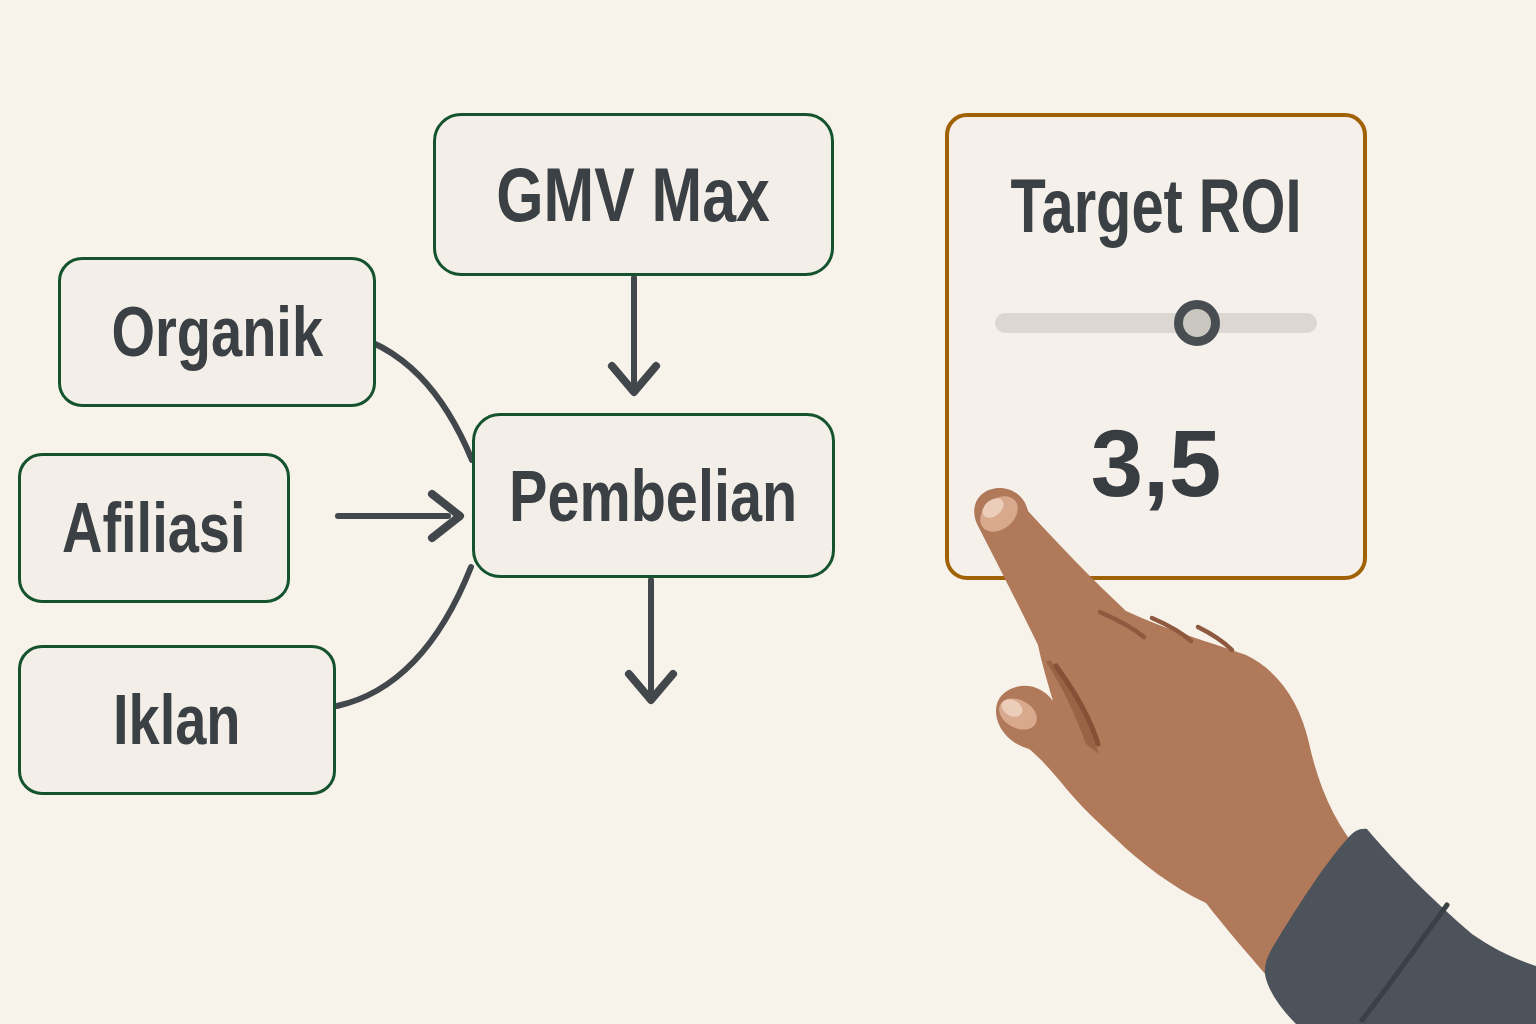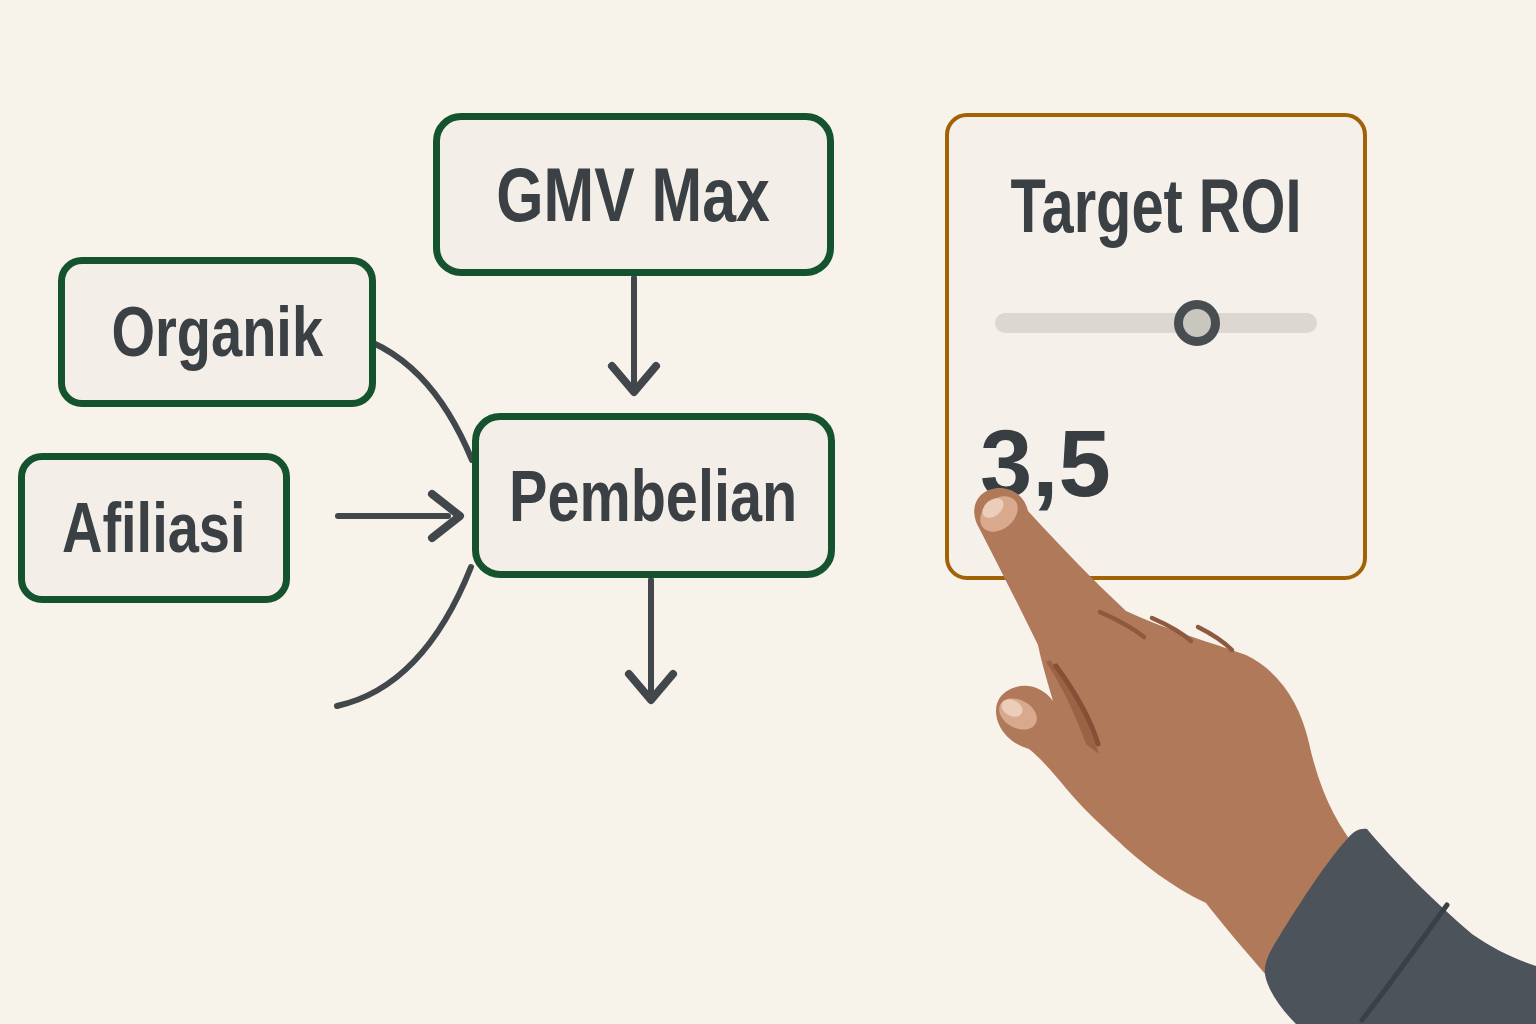--- a/index.html
+++ b/index.html
@@ -9,21 +9,21 @@
     background:#f7f2ea;
     overflow:hidden;
     font-family:"Liberation Sans","DejaVu Sans",sans-serif;
   }
   svg{position:absolute;left:0;top:0;width:1536px;height:1024px;}
 
   
   .node{
     position:absolute;
     background:#f3efe8;
-    border:7px solid #14532d;
+    border:3px solid #14532d;
     border-radius:28px;
     display:flex;align-items:center;justify-content:center;
     box-sizing:border-box;
     color:#3b4045;
     font-weight:bold;
   }
   .node .label{
     display:inline-block;
     transform:scaleX(0.8);
     white-space:nowrap;
@@ -59,21 +59,22 @@
   }
   .slider-knob{
     position:absolute;top:2px;
     width:46px;height:46px;box-sizing:border-box;
     background:#c9c5bf;
     border:9px solid #484d52;
     border-radius:50%;
   }
   .panel-value{
     position:absolute;left:0;top:300px;width:100%;
-    font-size:94px;font-weight:bold;color:#383d42;line-height:1;margin-left:31px;
+    text-align:center;
+    font-size:94px;font-weight:bold;color:#383d42;line-height:1;
   }
 </style>
 </head>
 <body>
 
 <div class="canvas">
 
   <svg viewBox="0 0 1536 1024" aria-hidden="true">
     <g stroke="#42474c" stroke-width="6" fill="none" stroke-linecap="round" stroke-linejoin="round">
 
@@ -93,20 +94,23 @@
   </svg>
 
   <div class="node node-gmv">
     <span class="label">GMV Max</span>
   </div>
   <div class="node node-organik">
     <span class="label">Organik</span>
   </div>
   <div class="node node-afiliasi">
     <span class="label">Afiliasi</span>
+  </div>
+  <div class="node node-iklan">
+    <span class="label">Iklan</span>
   </div>
   <div class="node node-pembelian">
     <span class="label">Pembelian</span>
   </div>
 
   <div class="panel">
     <div class="panel-title">Target ROI</div>
     <div class="slider">
       <div class="slider-track"></div>
       <div class="slider-knob" style="left: calc(62.6% - 23px);"></div>

